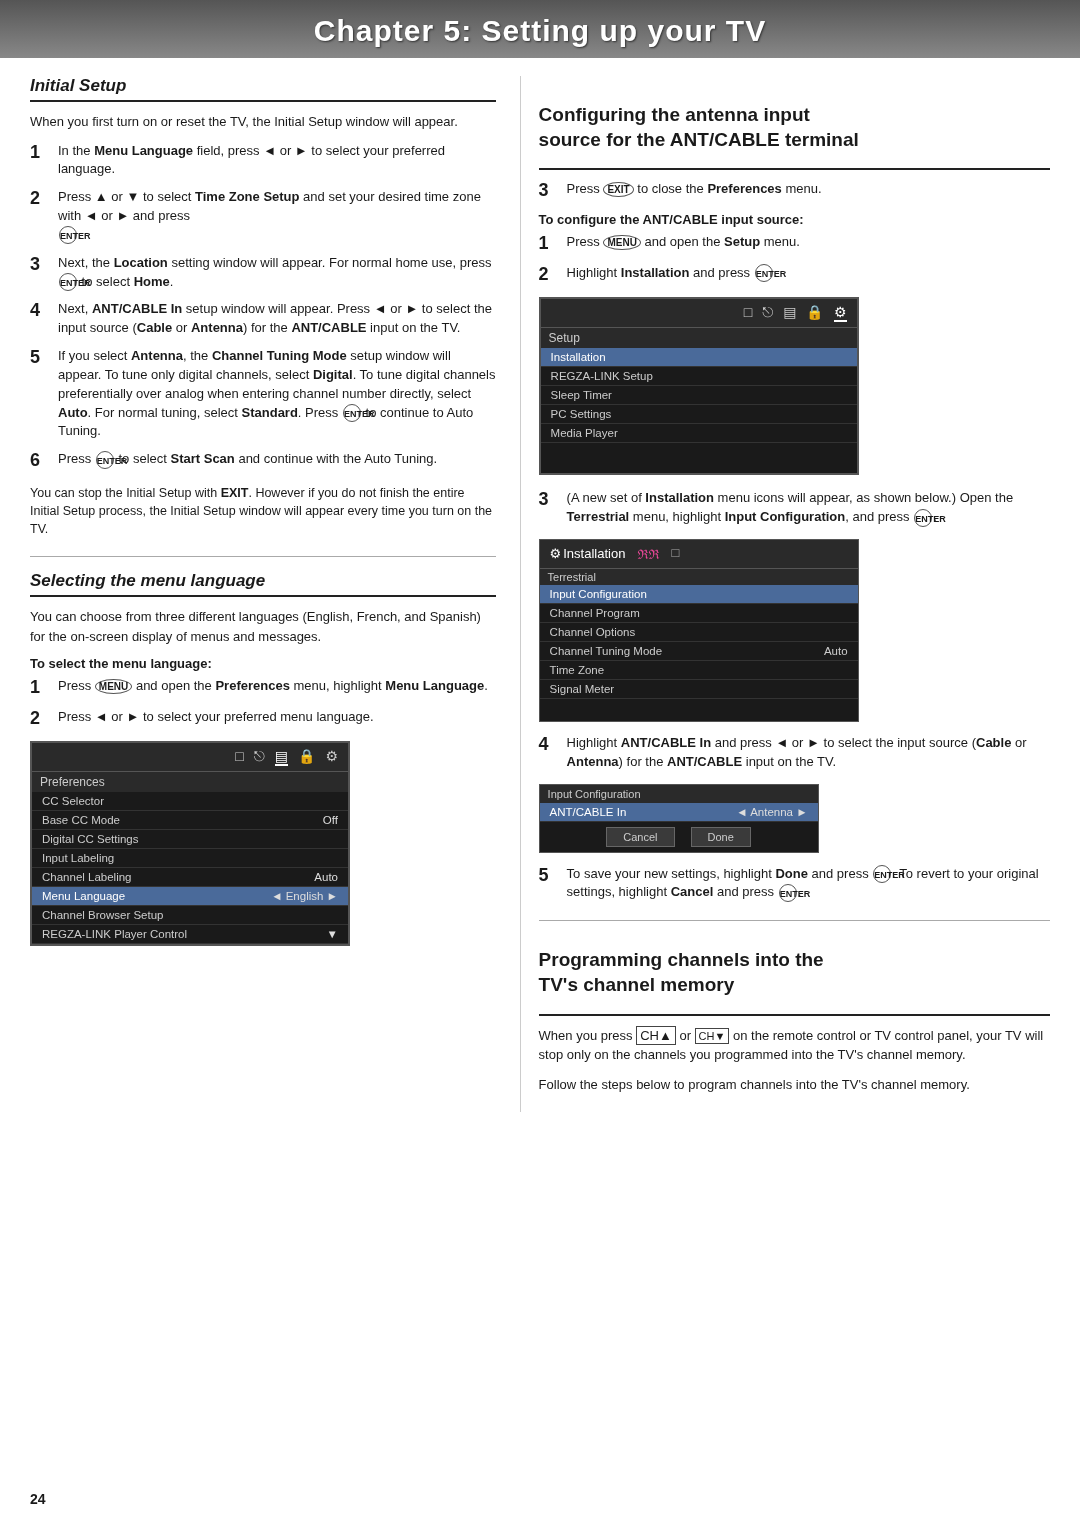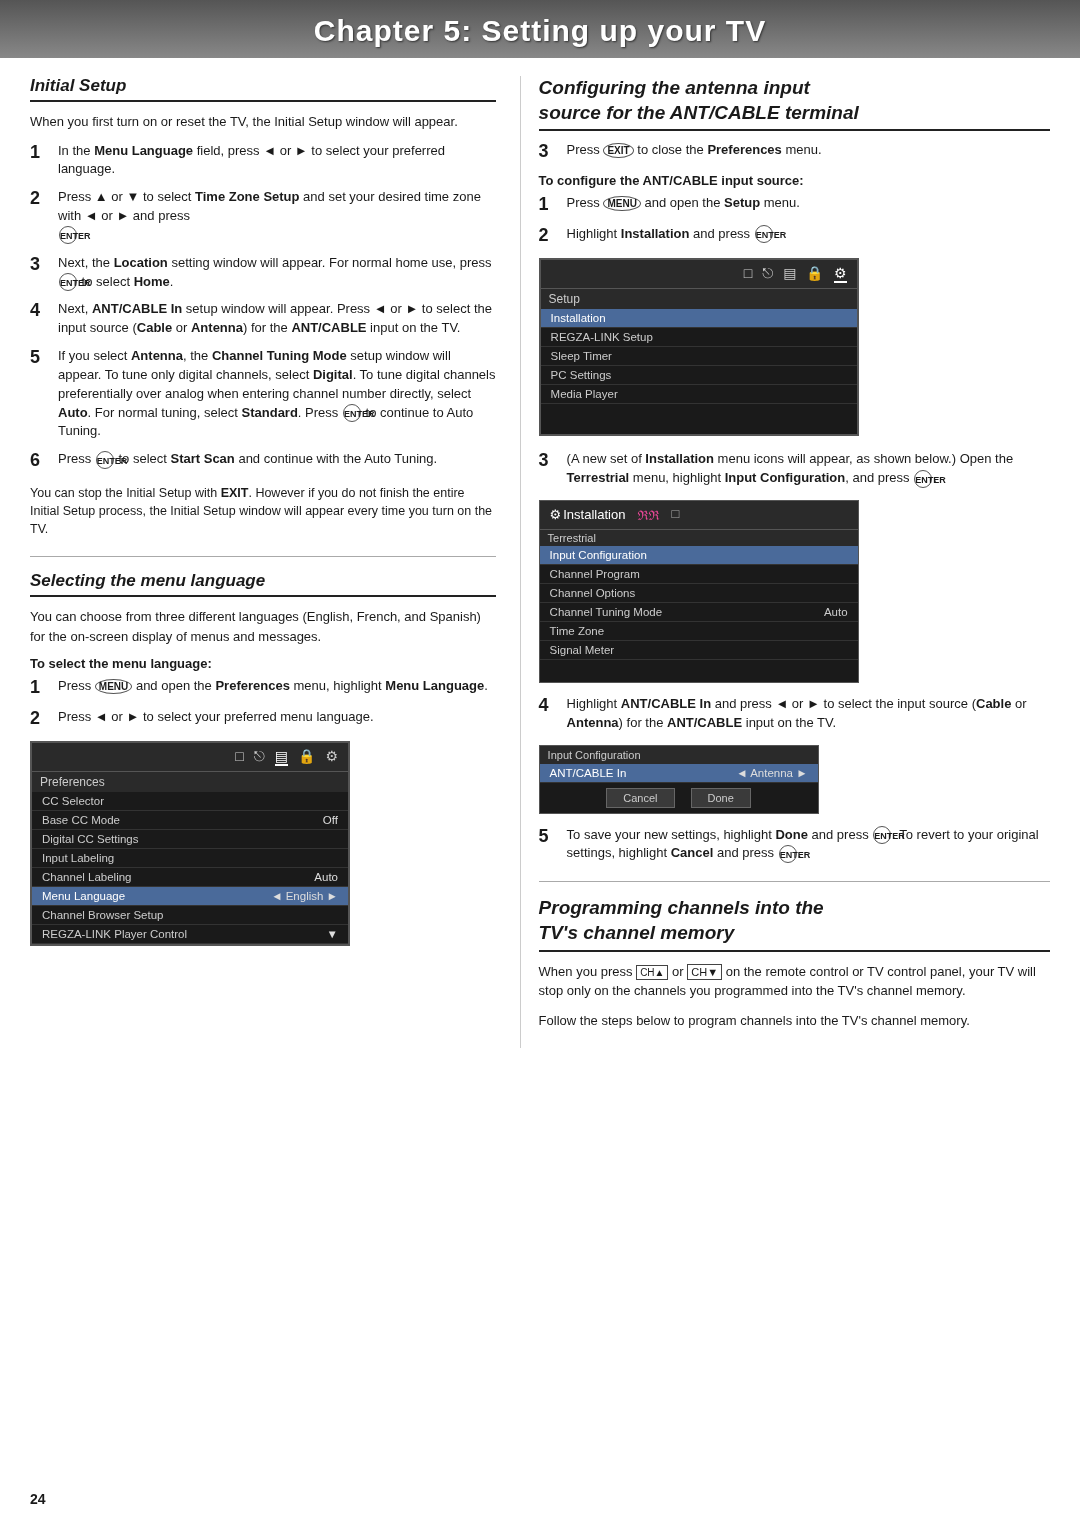--- a/index.html
+++ b/index.html
@@ -50,25 +50,25 @@
       font-size: 17px;
       font-weight: bold;
       font-style: italic;
       border-bottom: 2px solid #222;
       padding-bottom: 4px;
       margin-bottom: 10px;
     }
     .section-title-large {
       font-size: 19px;
       font-weight: bold;
-      font-style: italic;
       border-bottom: 2px solid #222;
-      padding-bottom: 4px;
+      padding-bottom: 16px;
       margin-bottom: 10px;
       line-height: 1.3;
+      margin-top: 27px;
     }
 
     
     ol.steps {
       list-style: none;
       padding: 0;
       margin: 0 0 12px 0;
     }
     ol.steps li {
       display: flex;
@@ -471,21 +471,21 @@
     </div>
 
     <div class="divider-line"></div>
 
     <div class="section-gap">
       <div class="section-title-large">
         <span>Programming channels into the</span><br>
         <span>TV's channel memory</span>
       </div>
       <p class="body-text">
-        When you press <span style="border:1px solid #444;padding:1px 3px;font-size:10px;">CH▲</span> or <span style="border:1px solid #444;padding:1px 3px;font-size:11px;">CH▼</span> on the remote control or TV control panel, your TV will stop only on the channels you programmed into the TV's channel memory.
+        When you press <span style="border:1px solid #444;padding:1px 3px;font-size:13px;">CH▲</span> or <span style="border:1px solid #444;padding:1px 3px;font-size:11px;">CH▼</span> on the remote control or TV control panel, your TV will stop only on the channels you programmed into the TV's channel memory.
       </p>
       <p class="body-text">Follow the steps below to program channels into the TV's channel memory.</p>
     </div>
 
   </div>
 </div>
 
 <div class="page-number">24</div>
 
 </body></html>

